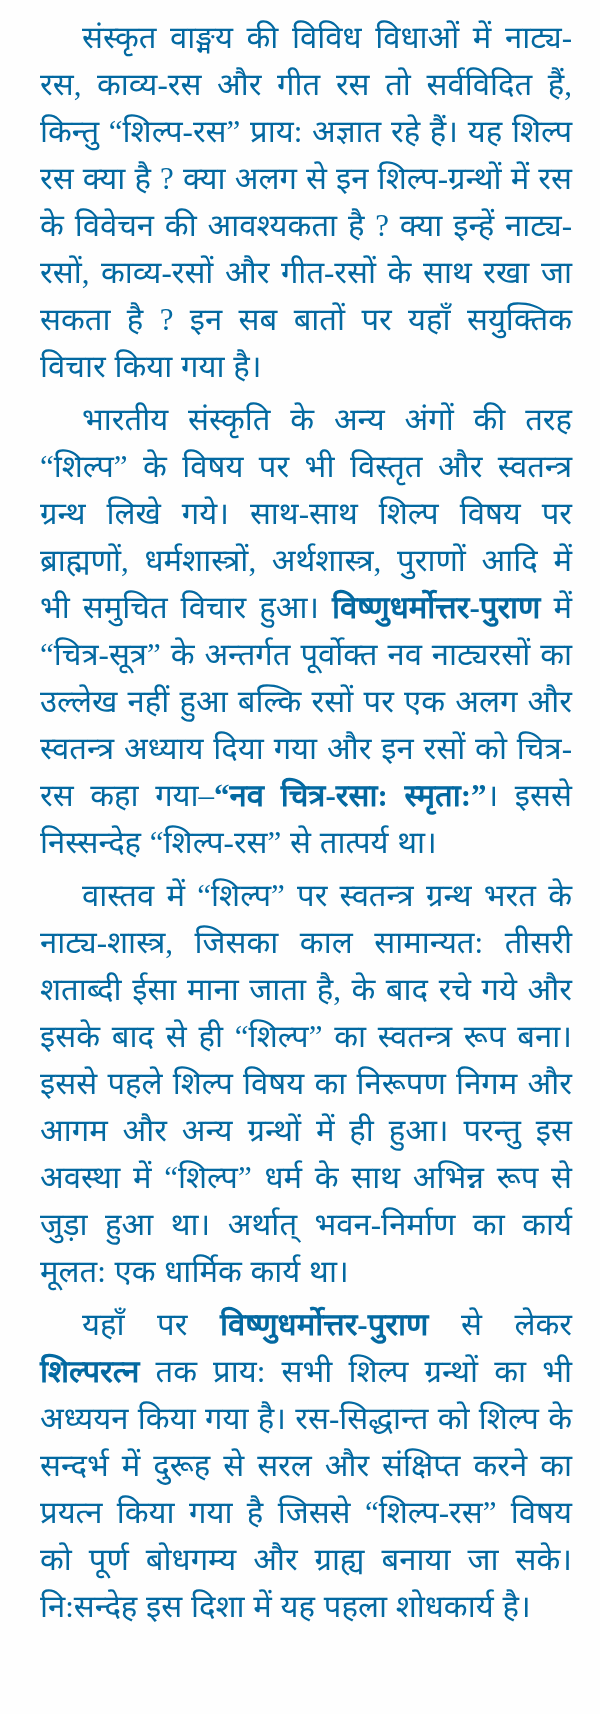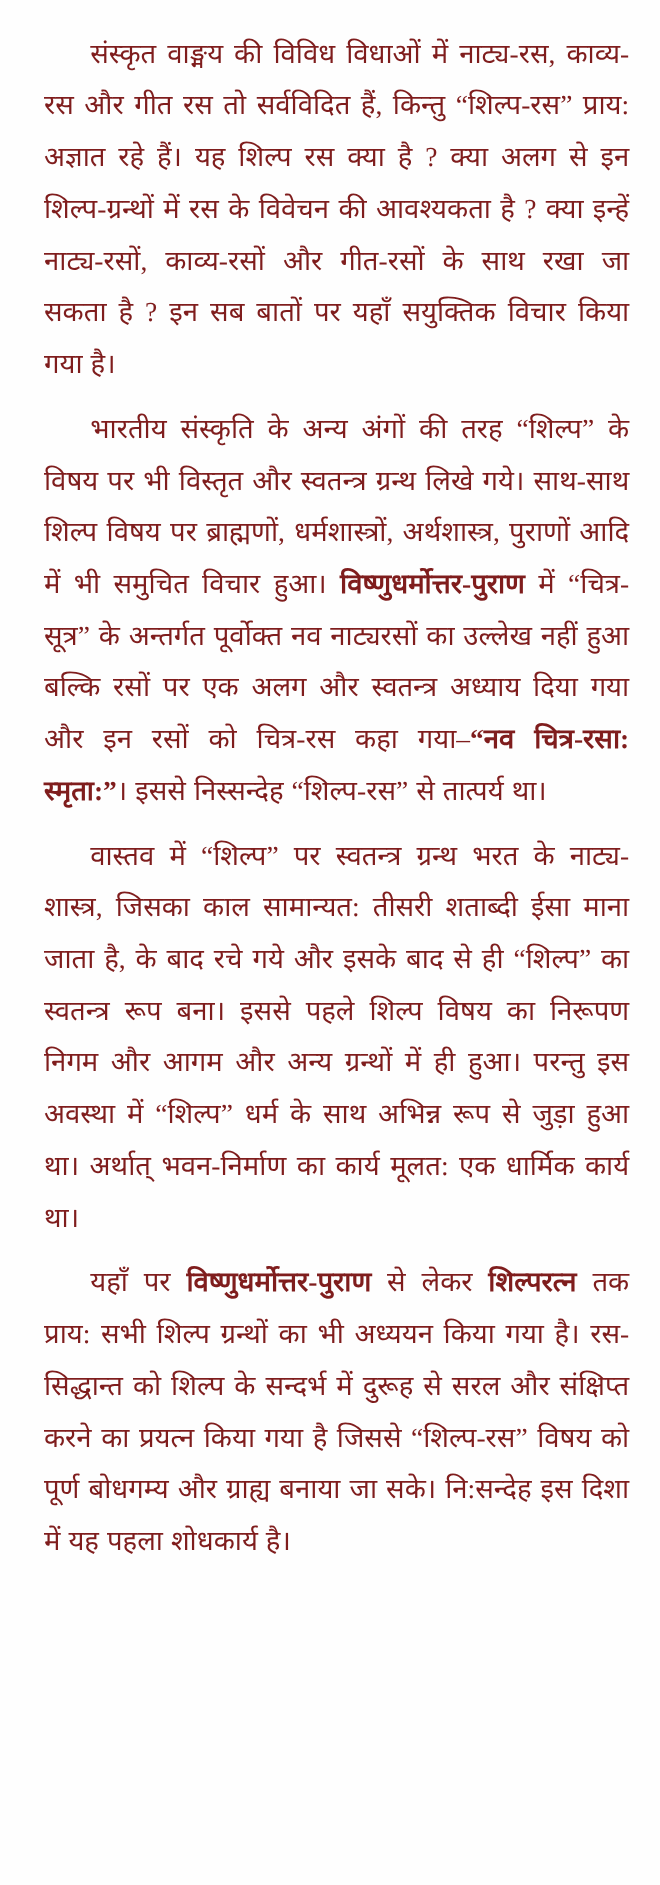--- a/index.html
+++ b/index.html
@@ -15,28 +15,28 @@
     overflow: hidden;
   }
   .page {
     width: 600px;
     height: 1714px;
     box-sizing: border-box;
     padding: 14px 28px 10px 40px;
     background: #fefefe;
   }
   .para {
-    font-size: 25px;
+    font-size: 31px;
     line-height: 47px;
     text-align: justify;
     text-justify: inter-word;
-    margin: 12px 0 6px 0;
+    margin: 0 0 6px 0;
     letter-spacing: 0px;
     word-spacing: 1px;
-    color: #7f1d1d;
+    color: #0369a1;
   }
   .para.indent {
     text-indent: 42px;
   }
   .para:last-child {
     margin-bottom: 0;
   }
   b, .bold {
     font-weight: 700;
   }

